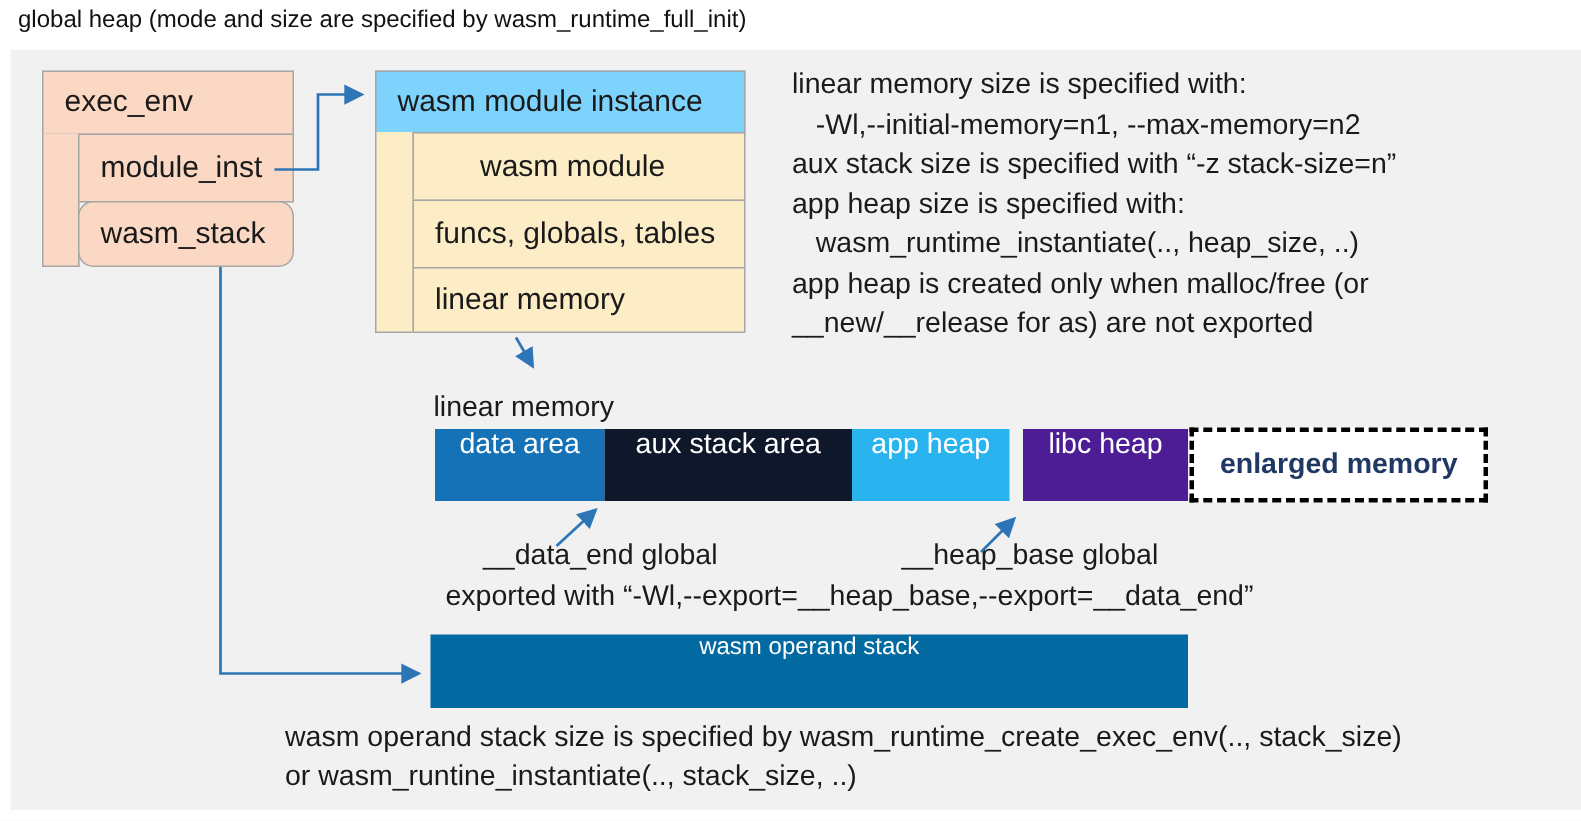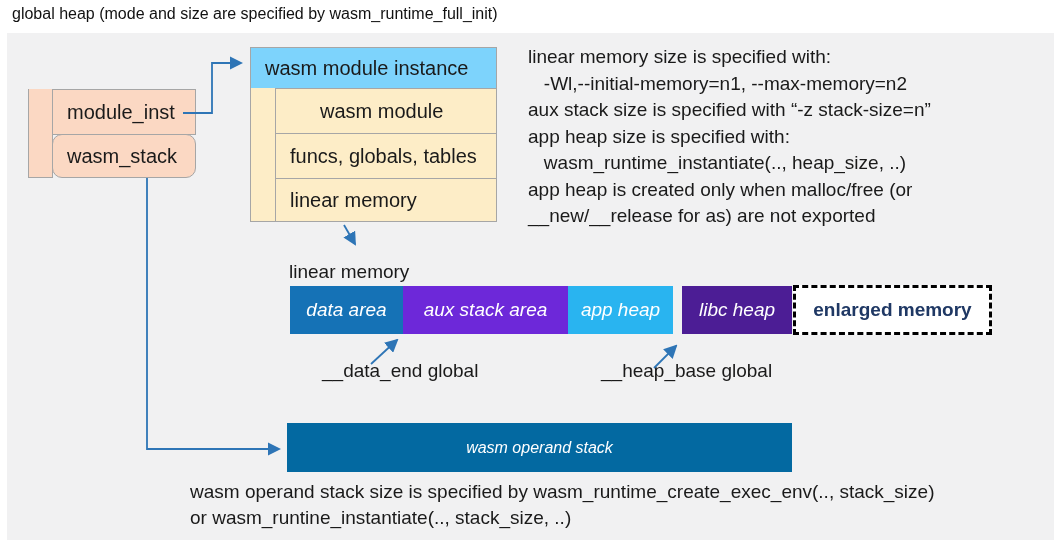--- a/index.html
+++ b/index.html
@@ -4,40 +4,43 @@
 <style>
   html,body{margin:0;padding:0;background:#ffffff;}
   #canvas{
     position:relative;width:1054px;height:547px;overflow:hidden;
     font-family:"Liberation Sans",sans-serif;color:#111111;background:#ffffff;
   }
   .abs{position:absolute;}
   .panel{background:#f1f1f2;}
   .box{border:1px solid #a6a6a6;box-sizing:border-box;}
   .box-label{display:flex;align-items:center;padding-left:14px;font-size:20px;color:#1a1a1a;}
-  .seg{display:flex;align-items:center;justify-content:center;font-size:19px;color:#ffffff;box-sizing:border-box;font-style:italic;}
+  .seg{display:flex;align-items:flex-start;justify-content:center;font-size:19px;color:#ffffff;box-sizing:border-box;}
   .title{font-size:16px;color:#111111;white-space:nowrap;}
   .note{font-size:19px;line-height:26.5px;white-space:pre-wrap;color:#1a1a1a;}
   .small-label{font-size:19px;white-space:nowrap;color:#1a1a1a;}
   .enlarged{
     border:3px dashed #000000;box-sizing:border-box;
     display:flex;align-items:center;justify-content:center;font-size:19px;
   }
   .bar-label-white{pointer-events:none;}
   svg.overlay{position:absolute;left:0;top:0;pointer-events:none;}
 </style>
 </head>
 <body>
 
 <div id="canvas">
 
   <div class="abs title" style="left:12px;top:5px;">global heap (mode and size are specified by wasm_runtime_full_init)</div>
 
   <div class="abs panel" style="left: 7px; top: 33px; width: 1047px; height: 507px; background-color: rgb(241, 241, 242);"></div>
 
+  <div class="abs box box-label" style="left: 28px; top: 47px; width: 168px; height: 43px; background-color: rgb(251, 216, 195);">
+    <span>exec_env</span>
+  </div>
   <div class="abs box" style="left: 28px; top: 89px; width: 25px; height: 89px; border-top: none; background-color: rgb(251, 216, 195);"></div>
   <div class="abs box box-label" style="left: 52px; top: 89px; width: 144px; height: 46px; background-color: rgb(251, 216, 195);">
     <span>module_inst</span>
   </div>
   <div class="abs box box-label" style="left: 52px; top: 134px; width: 144px; height: 44px; background-color: rgb(251, 216, 195); border-radius: 10px;">
     <span>wasm_stack</span>
   </div>
 
   <div class="abs box box-label" style="left: 250px; top: 47px; width: 247px; height: 42px; background-color: #7dd3fc;">
     <span>wasm module instance</span>
@@ -53,35 +56,36 @@
     <span>linear memory</span>
   </div>
 
   <div class="abs note" style="left:528px;top:44px;width:520px;"><span>linear memory size is specified with:</span><br><span>   -Wl,--initial-memory=n1, --max-memory=n2</span><br><span>aux stack size is specified with “-z stack-size=n”</span><br><span>app heap size is specified with:</span><br><span>   wasm_runtime_instantiate(.., heap_size, ..)</span><br><span>app heap is created only when malloc/free (or</span><br><span>__new/__release for as) are not exported</span></div>
 
   <div class="abs small-label" style="left:289px;top:261px;">linear memory</div>
 
   <div class="abs seg" style="left: 290px; top: 286px; width: 113px; height: 48px; background-color: rgb(21, 114, 182);">
     <span class="bar-label-white">data area</span>
   </div>
-  <div class="abs seg" style="left: 403px; top: 286px; width: 165px; height: 48px; background-color: #6d28d9;">
+  <div class="abs seg" style="left: 403px; top: 286px; width: 165px; height: 48px; background-color: #0f172a;">
     <span class="bar-label-white">aux stack area</span>
   </div>
   <div class="abs seg" style="left: 568px; top: 286px; width: 105px; height: 48px; background-color: rgb(41, 180, 240);">
     <span class="bar-label-white">app heap</span>
   </div>
   <div class="abs seg" style="left: 682px; top: 286px; width: 110px; height: 48px; background-color: #4c1d95;">
     <span class="bar-label-white">libc heap</span>
   </div>
   <div class="abs enlarged" style="left: 793px; top: 285px; width: 199px; height: 50px; color: rgb(31, 56, 100); background-color: rgb(255, 255, 255); font-weight: bold;">
     <span>enlarged memory</span>
   </div>
 
   <div class="abs small-label" style="left:322px;top:360px;">__data_end global</div>
   <div class="abs small-label" style="left:601px;top:360px;">__heap_base global</div>
+  <div class="abs small-label" style="left:297px;top:387px;">exported with “-Wl,--export=__heap_base,--export=__data_end”</div>
 
   <div class="abs seg" style="left: 287px; top: 423px; width: 505px; height: 49px; font-size: 16px; background-color: #0369a1;">
     <span>wasm operand stack</span>
   </div>
 
   <div class="abs note" style="left:190px;top:479px;width:850px;line-height:25.5px;white-space:pre-line;">wasm operand stack size is specified by wasm_runtime_create_exec_env(.., stack_size)
 or wasm_runtine_instantiate(.., stack_size, ..)</div>
 
   <svg class="overlay" width="1054" height="547" viewBox="0 0 1054 547">
     <defs>

